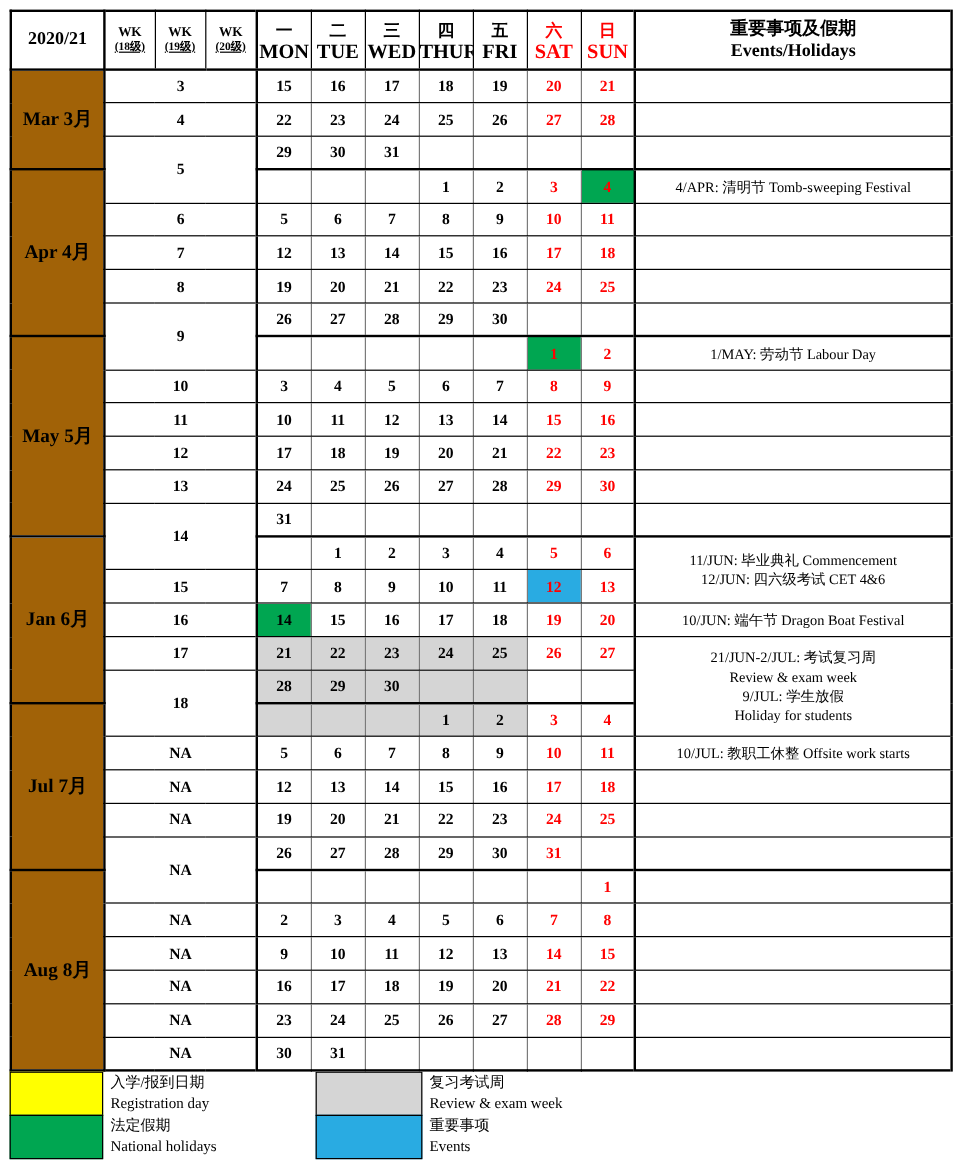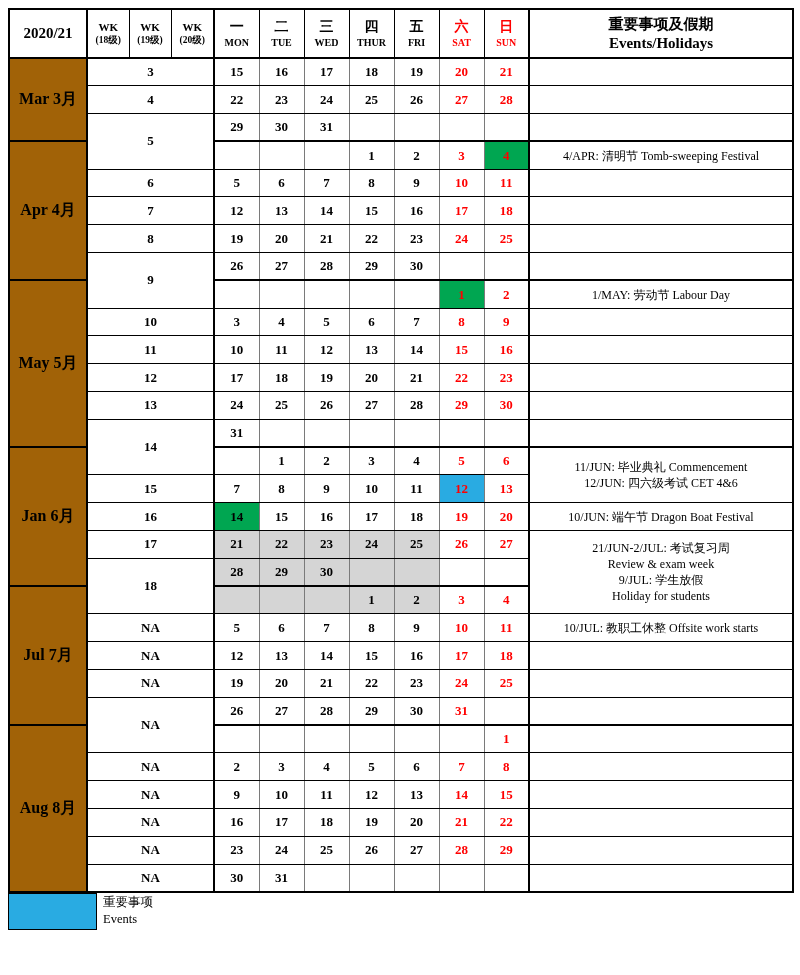--- a/index.html
+++ b/index.html
@@ -7,23 +7,23 @@
   .page{padding:8px 0 0 8px;box-sizing:border-box;}
 
   table{border-collapse:collapse;table-layout:fixed;width:784px;border:2px solid #000;}
   thead tr{height:49px;}
   tbody tr{height:27.8px;}
   th,td{padding:0;overflow:hidden;}
 
   th{border:1px solid #000;border-bottom:2px solid #000;background:#fff;text-align:center;vertical-align:middle;}
   .year-cell{border:2px solid #000;font-size:15px;font-weight:bold;}
   .wk-h .t{font-size:11px;font-weight:bold;line-height:13px;}
-  .wk-h .b{font-size:9.5px;line-height:12px;}
+  .wk-h .b{font-size:9.5px;line-height:12px;text-decoration:underline;}
   .day-h .cn{font-size:14px;line-height:17px;}
-  .day-h .en{font-size:10px;font-weight:bold;line-height:15px;}
+  .day-h .en{font-size:17px;font-weight:bold;line-height:15px;}
   .day-h.bl2{border-left:2px solid #000;}
   .ev-h{border-left:2px solid #000;border-right:2px solid #000;font-size:15px;font-weight:bold;}
   .ev-h div{line-height:19px;}
 
   .red{color:#FF0000;}
 
   .month-cell{border:2px solid #000;text-align:center;vertical-align:middle;font-weight:bold;font-size:16px;background:#a16207;}
   .week-cell{border:1px solid #000;border-left:2px solid #000;border-right:2px solid #000;text-align:center;vertical-align:middle;font-weight:bold;font-size:13px;}
   .day{border:1px solid #7a7a7a;border-top:1px solid #000;border-bottom:1px solid #000;text-align:center;vertical-align:middle;font-weight:bold;font-size:13px;}
   .bg-green{background:#00A651;}
@@ -452,21 +452,44 @@
           <td class="day"></td>
           <td class="day"></td>
           <td class="day"></td>
           <td class="day"></td>
           <td class="day"></td>
           <td class="event-cell" rowspan="1"></td>
         </tr>
       </tbody>
   </table>
   <div class="legend" id="legend">
+      <div class="legend-col1">
+        <div class="legend-item">
+          <div class="legend-swatch" style="background: rgb(255, 255, 0);"></div>
+          <div class="legend-text">
+            <div>入学/报到日期</div>
+            <div>Registration day</div>
+          </div>
+        </div>
+        <div class="legend-item">
+          <div class="legend-swatch" style="background: rgb(0, 166, 81);"></div>
+          <div class="legend-text">
+            <div>法定假期</div>
+            <div>National holidays</div>
+          </div>
+        </div>
+      </div>
       <div class="legend-col2">
+        <div class="legend-item">
+          <div class="legend-swatch" style="background: rgb(213, 213, 213);"></div>
+          <div class="legend-text">
+            <div>复习考试周</div>
+            <div>Review &amp; exam week</div>
+          </div>
+        </div>
         <div class="legend-item">
           <div class="legend-swatch" style="background: rgb(41, 171, 226);"></div>
           <div class="legend-text">
             <div>重要事项</div>
             <div>Events</div>
           </div>
         </div>
       </div>
     </div>
 </div>

